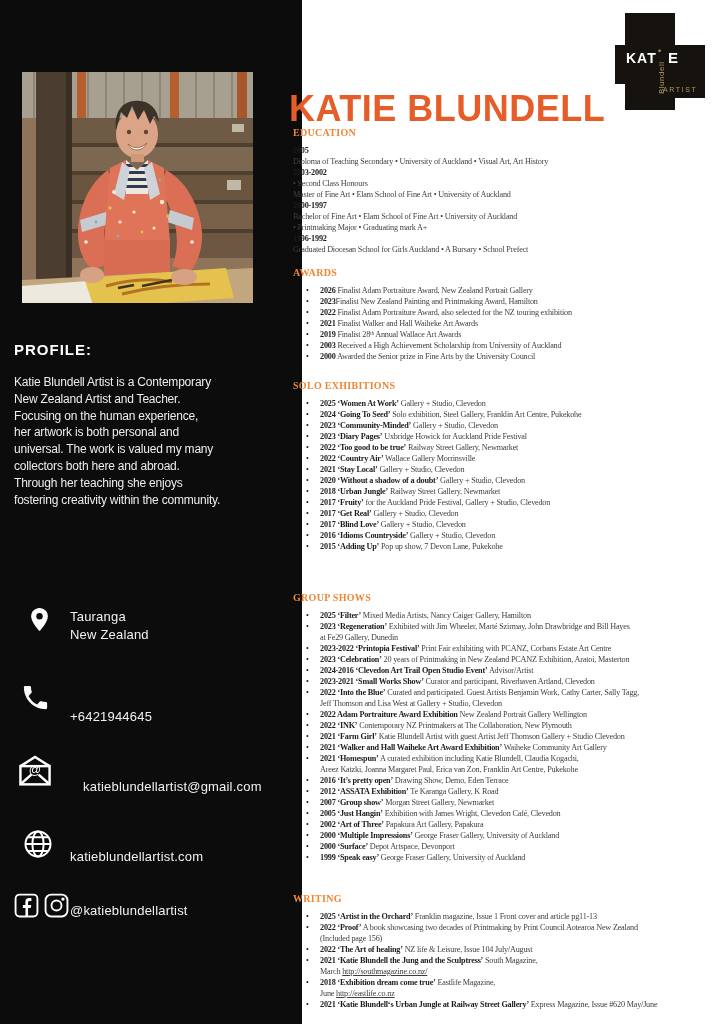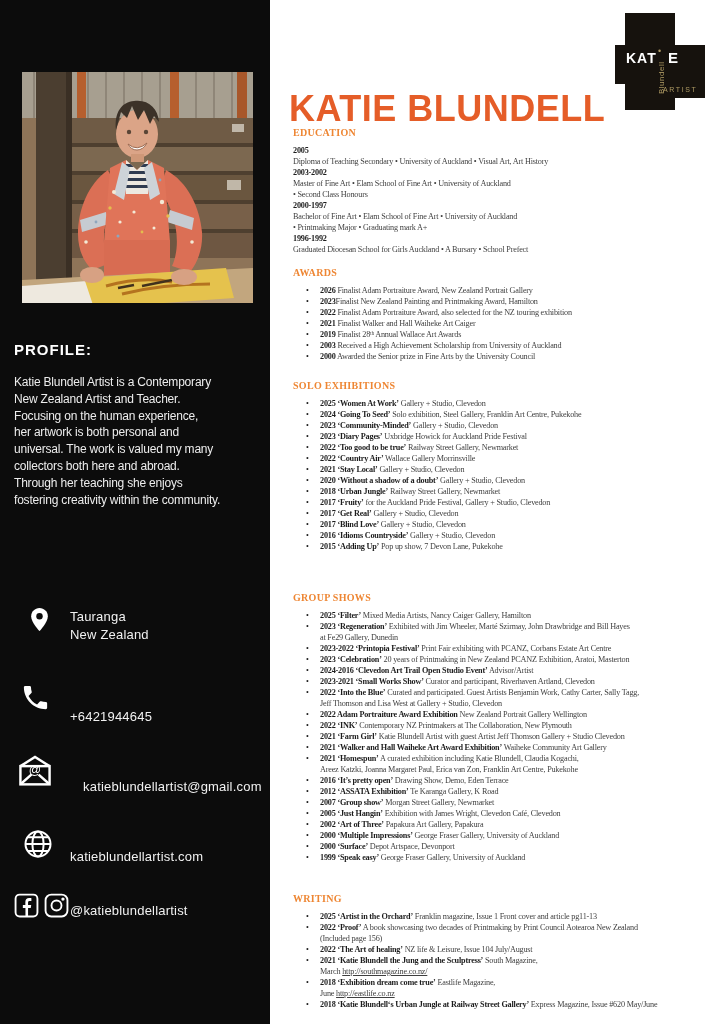--- a/index.html
+++ b/index.html
@@ -4,21 +4,21 @@
 <style>
   html,body{margin:0;padding:0;}
   body{
     width:724px;height:1024px;position:relative;overflow:hidden;background:#ffffff;
     font-family:"Liberation Sans","DejaVu Sans",sans-serif;
     --accent-title:#E55D28;--accent-heading:#EE8633;--logo-gold:#AE9A63;
     --sidebar-bg:#0C0C0C;--text-dark:#1C1C1C;--text-body:#3F3F3F;
   }
   .page{position:absolute;inset:0;}
   
-  .sidebar{position:absolute;left:0;top:0;width:270px;height:1024px;background:var(--sidebar-bg);}
+  .sidebar{position:absolute;left:0;top:0;width:302px;height:1024px;background:var(--sidebar-bg);}
   .photo{position:absolute;left:22px;top:72px;width:231px;height:231px;overflow:hidden;background:#8e7458;}
   .profile-h{position:absolute;left:14px;top:341px;margin:0;color:#ffffff;font-size:15px;font-weight:bold;letter-spacing:1px;}
   .profile{position:absolute;left:14px;top:374px;width:252px;color:#ededed;font-size:12px;letter-spacing:-0.2px;line-height:16.8px;}
   .contact-icon{position:absolute;}
   .contact-text{position:absolute;left:70px;color:#f1f1f1;font-size:13px;letter-spacing:0.2px;line-height:18px;}
   .social-wrap{position:absolute;left:14px;top:893px;display:flex;gap:5px;}
   
   .title{position:absolute;left:289px;top:88px;margin:0;font-size:36px;font-weight:bold;letter-spacing:0.5px;color:var(--accent-title);white-space:nowrap;}
   
   .logo{position:absolute;left:610px;top:6px;width:110px;height:112px;}
@@ -244,22 +244,22 @@
     </div>
 
     <div class="content">
 
       <h2 class="sec">EDUCATION</h2>
       <div class="edu">
 
       <div class="edu-line"><span class="b">2005</span></div>
           <div class="edu-line"><span class="t">Diploma of Teaching Secondary • University of Auckland • Visual Art, Art History</span></div>
           <div class="edu-line"><span class="b">2003-2002</span></div>
+          <div class="edu-line"><span class="t">• Second Class Honours</span></div>
           <div class="edu-line"><span class="t">Master of Fine Art • Elam School of Fine Art • University of Auckland</span></div>
-          <div class="edu-line"><span class="t">• Second Class Honours</span></div>
           <div class="edu-line"><span class="b">2000-1997</span></div>
           <div class="edu-line"><span class="t">Bachelor of Fine Art • Elam School of Fine Art • University of Auckland</span></div>
           <div class="edu-line"><span class="t">• Printmaking Major • Graduating mark A+</span></div>
           <div class="edu-line"><span class="b">1996-1992</span></div>
           <div class="edu-line"><span class="t">Graduated Diocesan School for Girls Auckland • A Bursary • School Prefect</span></div>
         </div>
 
       <div class="sections">
 
       <section class="cv-section">
@@ -273,21 +273,21 @@
               <div class="item">
                 <span class="bullet">•</span>
                 <span class="body"><span class="b">2023</span><span class="t">Finalist New Zealand Painting and Printmaking Award, Hamilton</span></span>
               </div>
               <div class="item">
                 <span class="bullet">•</span>
                 <span class="body"><span class="b">2022</span><span class="t"> Finalist Adam Portraiture Award, also selected for the NZ touring exhibition</span></span>
               </div>
               <div class="item">
                 <span class="bullet">•</span>
-                <span class="body"><span class="b">2021</span><span class="t"> Finalist Walker and Hall Waiheke Art Caiger</span></span>
+                <span class="body"><span class="b">2021</span><span class="t"> Finalist Walker and Hall Waiheke Art Awards</span></span>
               </div>
               <div class="item">
                 <span class="bullet">•</span>
                 <span class="body"><span class="b">2019</span><span class="t"> Finalist 28ᵗʰ Annual Wallace Art Awards</span></span>
               </div>
               <div class="item">
                 <span class="bullet">•</span>
                 <span class="body"><span class="b">2003</span><span class="t"> Received a High Achievement Scholarship from University of Auckland</span></span>
               </div>
               <div class="item">
@@ -463,21 +463,21 @@
               <div class="item">
                 <span class="bullet">•</span>
                 <span class="body"><span class="b">2021 ‘Katie Blundell the Jung and the Sculptress’</span><span class="t"> South Magazine,</span><span class="line2"><span class="t2">March </span><span class="link">http://southmagazine.co.nz/</span></span></span>
               </div>
               <div class="item">
                 <span class="bullet">•</span>
                 <span class="body"><span class="b">2018 ‘Exhibition dream come true’</span><span class="t"> Eastlife Magazine,</span><span class="line2"><span class="t2">June </span><span class="link">http://eastlife.co.nz</span></span></span>
               </div>
               <div class="item">
                 <span class="bullet">•</span>
-                <span class="body"><span class="b">2018 ‘Katie Blundell‘s Urban Jungle at Railway Street Gallery’</span><span class="t"> Express Magazine, Issue #620 May/June</span></span>
+                <span class="body"><span class="b">2021 ‘Katie Blundell‘s Urban Jungle at Railway Street Gallery’</span><span class="t"> Express Magazine, Issue #620 May/June</span></span>
               </div>
             </div>
           </section>
         </div>
 
     </div>
   </main>
 </div>
 
 </body></html>

